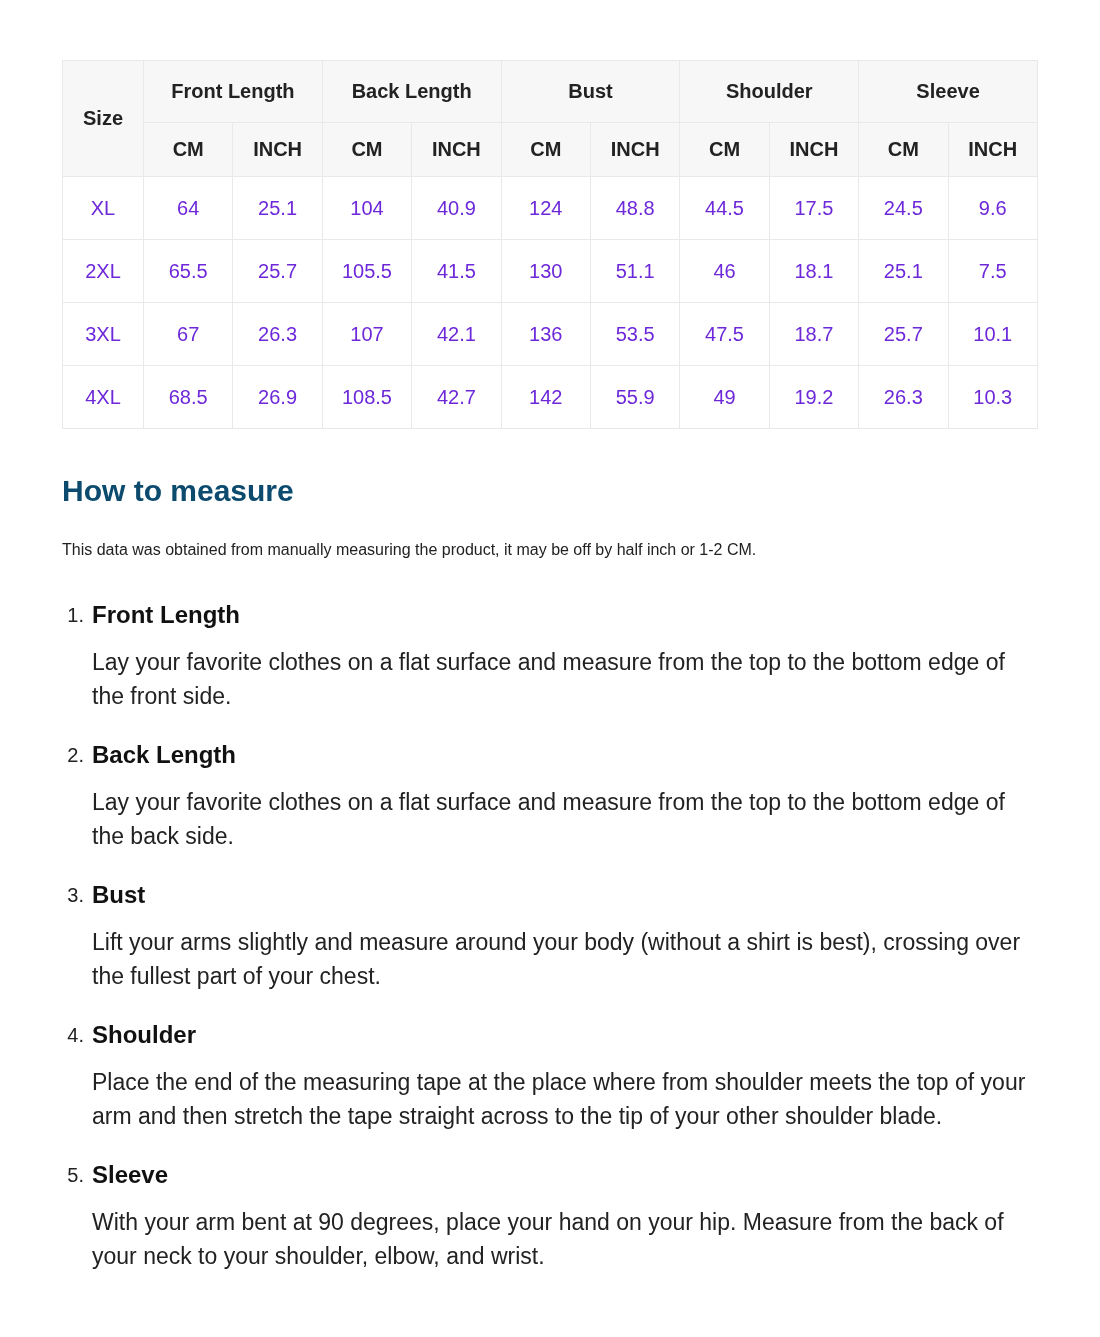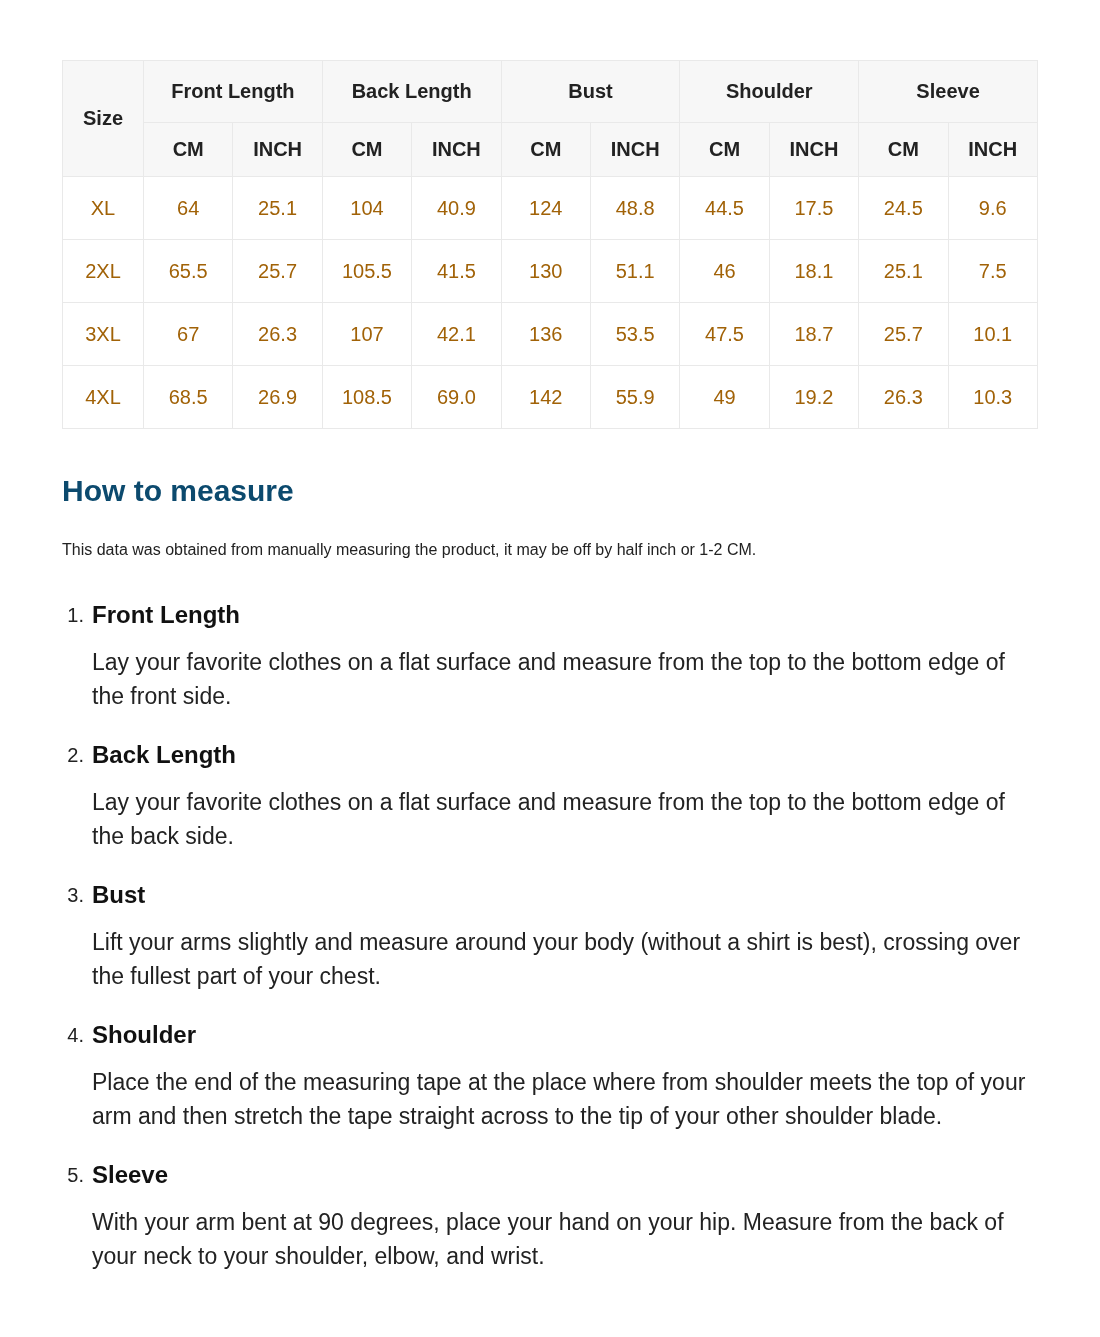--- a/index.html
+++ b/index.html
@@ -24,21 +24,21 @@
     border-collapse: collapse;
     width: 976px;
     table-layout: fixed;
   }
   table.size-chart th,
   table.size-chart td {
     border: 1px solid #e9e9e9;
     text-align: center;
     vertical-align: middle;
     font-size: 20px;
-    color: #a16207;
+    color: #6d28d9;
     padding: 0;
   }
   table.size-chart thead th {
     background: #f7f7f7;
     font-weight: bold;
     color: #222222;
   }
   table.size-chart col.size-col { width: 81px; }
   tr.group-row th { height: 62px; }
   tr.unit-row th { height: 54px; }
@@ -169,21 +169,21 @@
         <td>47.5</td>
         <td>18.7</td>
         <td>25.7</td>
         <td>10.1</td>
       </tr>
       <tr class="data-row">
         <td>4XL</td>
         <td>68.5</td>
         <td>26.9</td>
         <td>108.5</td>
-        <td>69.0</td>
+        <td>42.7</td>
         <td>142</td>
         <td>55.9</td>
         <td>49</td>
         <td>19.2</td>
         <td>26.3</td>
         <td>10.3</td>
       </tr>
     </tbody>
   </table>
 

